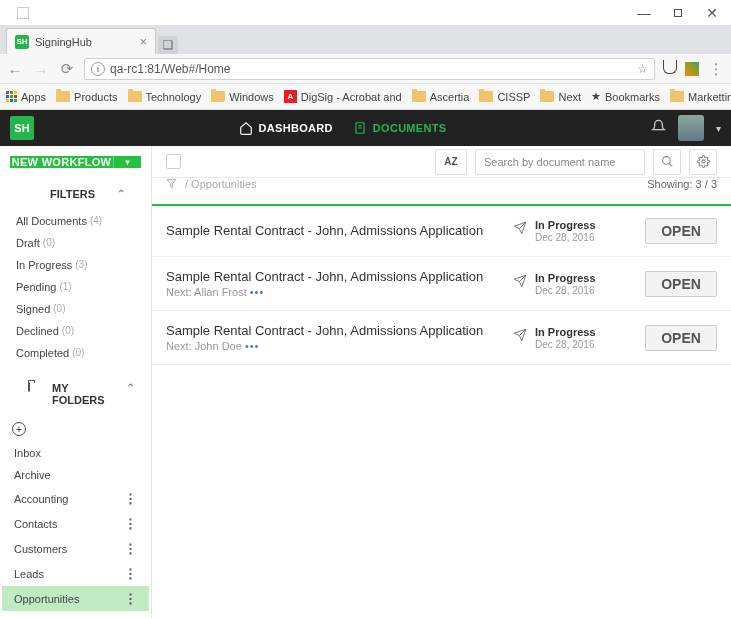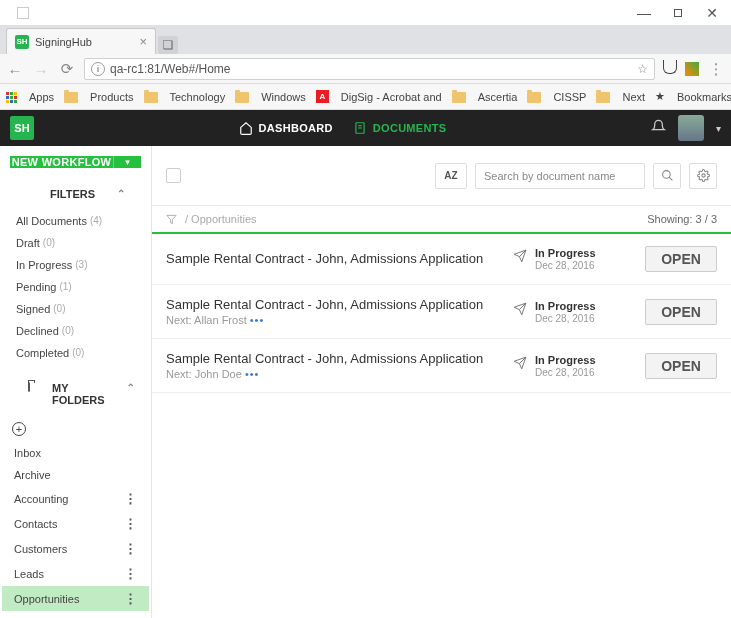--- a/index.html
+++ b/index.html
@@ -21,21 +21,21 @@
 
 .addrbar{height:30px;background:#f7f7f7;border-bottom:1px solid #dcdcdc;display:flex;align-items:center;padding:0 6px;gap:8px}
 .nav-ico{color:#888;font-size:15px;width:18px;text-align:center}
 .addr-url{flex:1;display:flex;align-items:center;height:22px;background:#fff;border:1px solid #d0d0d0;border-radius:2px;padding:0 6px;font-size:12px;color:#555}
 .addr-url .info{width:14px;height:14px;border:1px solid #999;border-radius:50%;font-size:9px;display:flex;align-items:center;justify-content:center;margin-right:5px}
 .addr-right{display:flex;gap:8px;align-items:center}
 .pocket{width:14px;height:14px;border:1.5px solid #444;border-top:none;border-radius:0 0 6px 6px;position:relative;top:-2px}
 
 
 .bmbar{height:26px;background:#f7f7f7;border-bottom:1px solid #dcdcdc;display:flex;align-items:center;padding:0 6px;gap:10px;font-size:11px;color:#444;overflow:hidden}
-.bm{display:flex;align-items:flex-end;gap:12px;white-space:nowrap}
+.bm{display:flex;align-items:center;gap:4px;white-space:nowrap}
 .bm-folder{width:14px;height:11px;background:#f0c36d;border-radius:1px;position:relative}
 .bm-folder::before{content:'';position:absolute;top:-2px;left:0;width:5px;height:2px;background:#f0c36d;border-radius:1px 1px 0 0}
 .apps-ico{display:grid;grid-template-columns:repeat(3,3px);gap:1px}
 .apps-ico i{width:3px;height:3px}
 .adobe{width:13px;height:13px;background:#ed1c24;color:#fff;font-size:8px;font-weight:bold;display:flex;align-items:center;justify-content:center}
 
 
 .app-header{height:36px;background:#222;display:flex;align-items:center;padding:0 10px}
 .logo{width:24px;height:24px;background:#26b44f;color:#fff;font-size:11px;font-weight:bold;display:flex;align-items:center;justify-content:center;border-radius:2px}
 .nav-center{margin:0 auto;display:flex;gap:20px}
@@ -64,27 +64,27 @@
 .add-folder{padding:6px 12px}
 .circ-plus{width:14px;height:14px;border:1.3px solid #444;border-radius:50%;display:flex;align-items:center;justify-content:center;font-size:11px;color:#444}
 
 .folder-list{padding:0 2px}
 .folder-item{padding:5px 12px;font-size:11px;color:#444;display:flex;align-items:center}
 .folder-item.sel{background:#c1ebc3}
 .folder-item .dots{margin-left:auto;font-size:13px;color:#555;font-weight:bold}
 
 
 .main{flex:1;background:#fff;display:flex;flex-direction:column}
-.toolbar{height:60px;border-bottom:1px solid #e8e8e8;display:flex;align-items:center;padding:0 14px;gap:8px}
+.toolbar{height:32px;border-bottom:1px solid #e8e8e8;display:flex;align-items:center;padding:0 14px;gap:8px}
 .checkbox{width:15px;height:15px;border:1px solid #ccc;border-radius:2px}
 .az-btn{margin-left:auto;width:32px;height:26px;border:1px solid #ddd;border-radius:2px;display:flex;align-items:center;justify-content:center;font-size:10px;font-weight:bold;color:#555}
 .search{width:170px;height:26px;border:1px solid #ddd;border-radius:2px;padding:0 8px;font-size:11px;color:#888;display:flex;align-items:center}
 .icon-btn{width:28px;height:26px;border:1px solid #ddd;border-radius:2px;display:flex;align-items:center;justify-content:center;color:#888}
 
-.breadcrumb{height:28px;border-bottom:2px solid #26c03f;display:flex;align-items:center;padding:0 14px;font-size:11px;color:#aaa}
+.breadcrumb{height:28px;border-bottom:2px solid #26c03f;display:flex;padding:0 14px;font-size:11px;color:#aaa}
 .breadcrumb .funnel-bc{margin-right:8px}
 .showing{margin-left:auto;color:#666}
 
 .doclist{flex:1;overflow:auto}
 .docrow{padding:12px 14px;border-bottom:1px solid #eee;display:flex;align-items:center;gap:12px}
 .docinfo{flex:1}
 .doctitle{font-size:13px;color:#333;margin-bottom:2px}
 .docnext{font-size:11px;color:#999}
 .docnext .more{color:#3a78d8;letter-spacing:1px}
 .status-col{display:flex;align-items:flex-start;gap:8px;width:120px}

